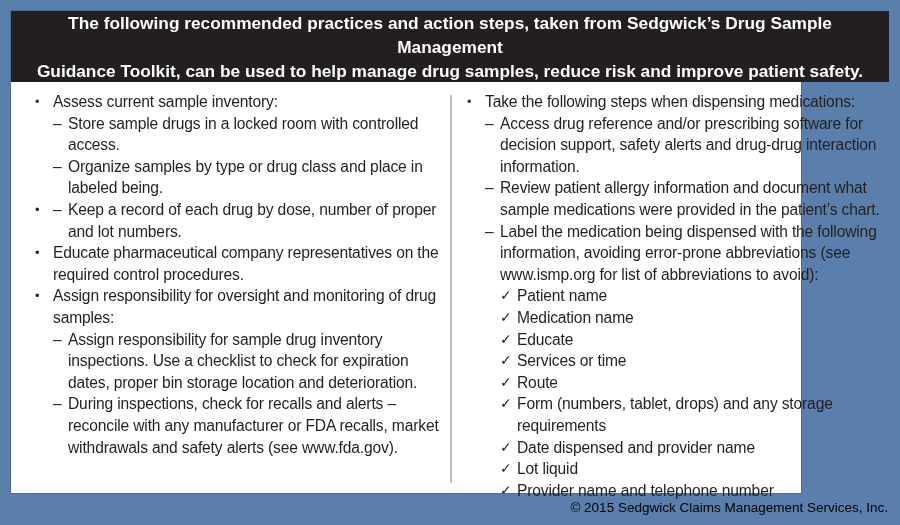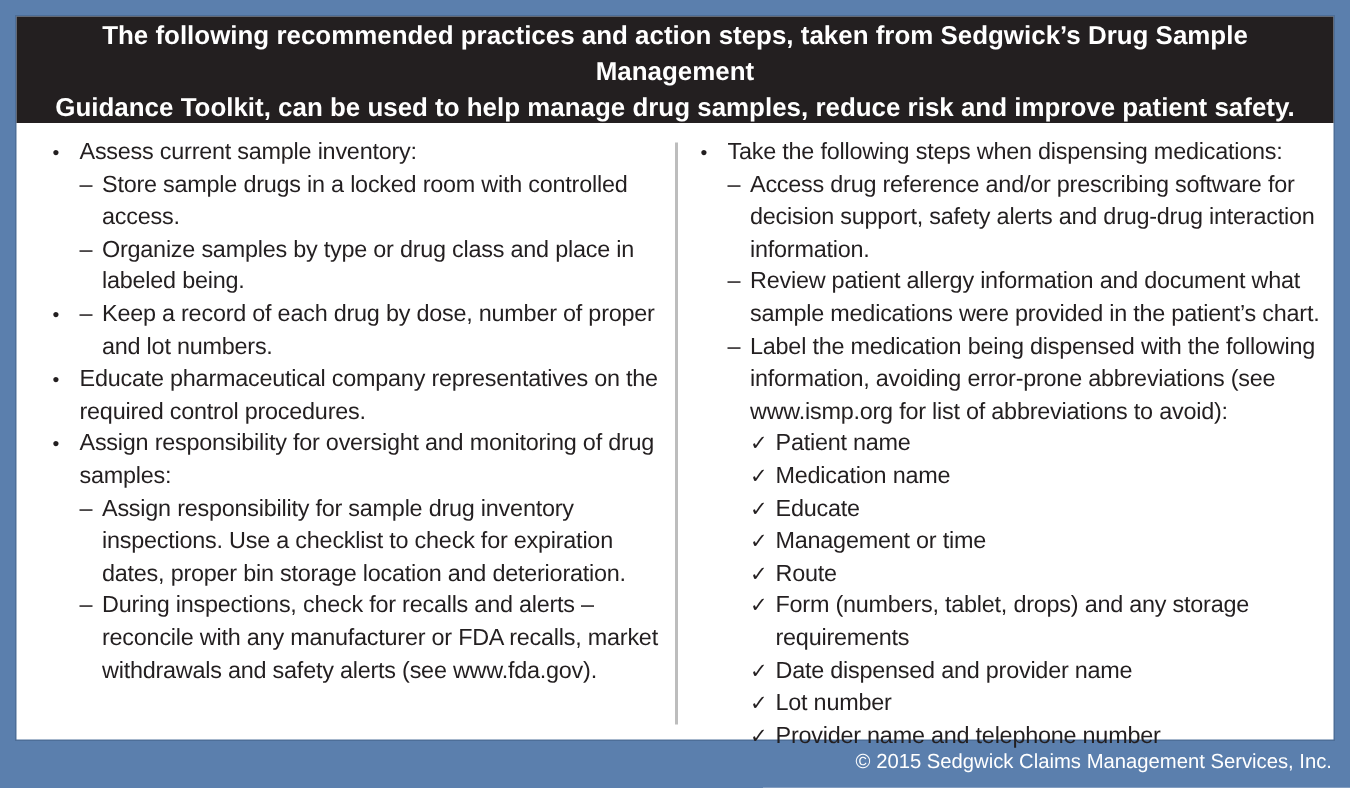--- a/index.html
+++ b/index.html
@@ -7,21 +7,21 @@
       width:900px; height:525px; overflow:hidden;
       background:#5a7eab;
       font-family:"Liberation Sans", "DejaVu Sans", sans-serif;
       position:relative;
     }
     .frame {
       position:absolute; left:0; top:0; width:900px; height:525px;
       background:#5b7fad;
     }
     .card {
-      position:absolute; left:11px; top:11px; width:878px; height:482px;
+      position:absolute; left:11px; top:11px; width:790px; height:482px;
       background:#ffffff;
       box-shadow: 0 0 0 1px #4d6e98;
     }
     .header {
       position:absolute; left:0; top:0; width:878px; height:71px;
       background:#231f20;
       color:#ffffff;
       font-weight:bold;
       font-size:17.3px;
       line-height:24px;
@@ -49,21 +49,21 @@
       position:absolute; left:10px; top:0; font-size:13px;
     }
     ul.dashes { list-style:none; margin:0; padding:0; }
     ul.dashes > li { position:relative; padding-left:15px; }
     ul.dashes > li > .dmark { position:absolute; left:0; top:0; }
     ul.checks { list-style:none; margin:0; padding:0; }
     ul.checks > li { position:relative; padding-left:17px; }
     ul.checks > li > .cmark { position:absolute; left:0; top:0; font-size:14px; }
     .footer {
       position:absolute; right:12px; top:499px;
-      color:#ffffff;
+      color:#000000;
       font-size:13.5px;
       line-height:18px;
     }
   </style>
 </head>
 <body>
 
 <div class="frame"></div>
 
 <div class="card">
@@ -113,25 +113,25 @@
         <span class="bmark">•</span>
         <span>Take the following steps when dispensing medications:</span>
         <ul class="dashes">
           <li><span class="dmark">–</span><span>Access drug reference and/or prescribing software for decision support, safety alerts and drug-drug interaction information.</span></li>
           <li><span class="dmark">–</span><span>Review patient allergy information and document what sample medications were provided in the patient’s chart.</span></li>
           <li><span class="dmark">–</span><span>Label the medication being dispensed with the following information, avoiding error-prone abbreviations (see www.ismp.org for list of abbreviations to avoid):</span>
             <ul class="checks">
               <li><span class="cmark">✓</span><span>Patient name</span></li>
               <li><span class="cmark">✓</span><span>Medication name</span></li>
               <li><span class="cmark">✓</span><span>Educate</span></li>
-              <li><span class="cmark">✓</span><span>Management or time</span></li>
+              <li><span class="cmark">✓</span><span>Services or time</span></li>
               <li><span class="cmark">✓</span><span>Route</span></li>
               <li><span class="cmark">✓</span><span>Form (numbers, tablet, drops) and any storage requirements</span></li>
               <li><span class="cmark">✓</span><span>Date dispensed and provider name</span></li>
-              <li><span class="cmark">✓</span><span>Lot number</span></li>
+              <li><span class="cmark">✓</span><span>Lot liquid</span></li>
               <li><span class="cmark">✓</span><span>Provider name and telephone number</span></li>
             </ul>
           </li>
         </ul>
       </li>
     </ul>
   </div>
 </div>
 
 <div class="footer">© 2015 Sedgwick Claims Management Services, Inc.</div>

